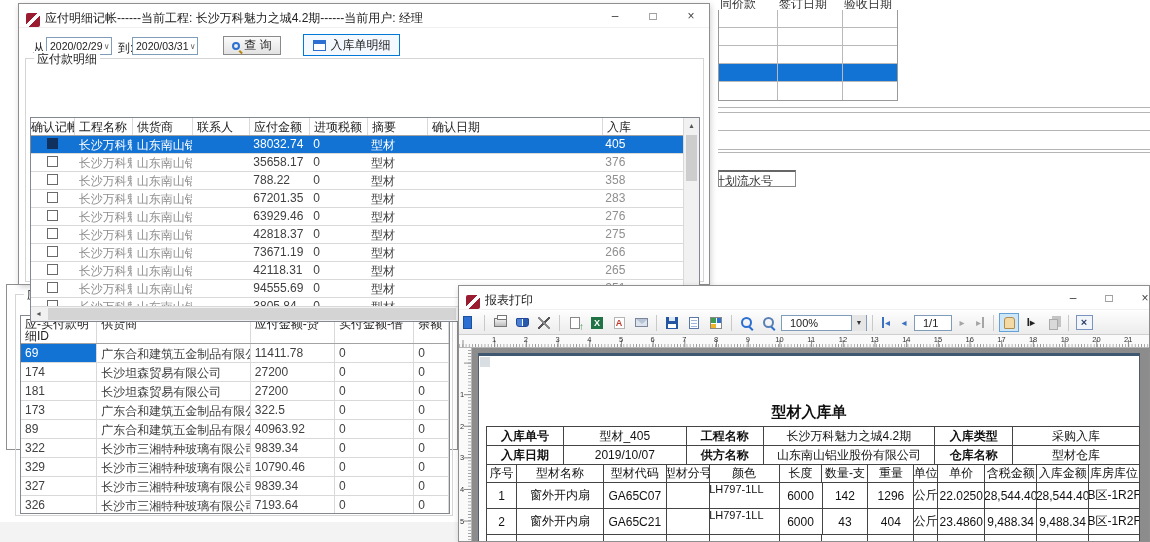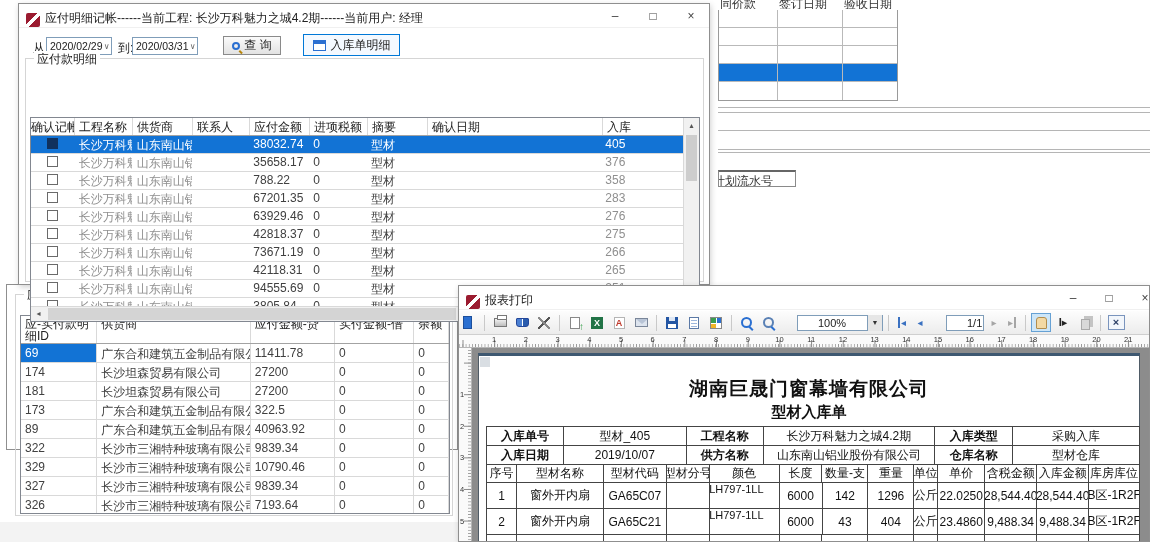--- a/index.html
+++ b/index.html
@@ -101,21 +101,21 @@
   .i-save { width:12px; height:12px; background:#2456a4; position:relative; }
   .i-save:before { content:""; position:absolute; left:3px; top:0; width:6px; height:4px; background:#dfe8f5; }
   .i-save:after { content:""; position:absolute; left:2px; bottom:1px; width:8px; height:4px; background:#fff; }
   .i-doc { width:10px; height:12px; background:#fff; border:1px solid #5b79a6; }
   .i-doc:after { content:""; display:block; margin:2px 1px; height:7px; background:repeating-linear-gradient(#9db7dd 0 1px,transparent 1px 3px); }
   .i-grid { width:12px; height:12px; border:1px solid #888; background:#fff; background-image:linear-gradient(#3a9d4f,#3a9d4f),linear-gradient(#2a6fd1,#2a6fd1),linear-gradient(#f0b429,#f0b429); background-size:5px 5px; background-position:0 0,6px 0,0 6px; background-repeat:no-repeat; }
   .i-zoom { width:14px; height:14px; position:relative; }
   .i-zoom:before { content:""; position:absolute; left:1px; top:1px; width:7px; height:7px; border:2px solid #2a6fd1; border-radius:50%; }
   .i-zoom:after { content:""; position:absolute; left:10px; top:10px; width:5px; height:2px; background:#2a6fd1; transform:rotate(45deg); transform-origin:0 0; }
   .i-zoom.out:before { border-color:#5a81b5; }
-  .tb-input { height:16px; border:1px solid #7f9db9; background:#fff; font-size:11px; color:#222; display:flex; align-items:center; padding-left:20px; flex:0 0 auto;margin-left:16px; }
+  .tb-input { height:16px; border:1px solid #7f9db9; background:#fff; font-size:11px; color:#222; display:flex; align-items:center; padding-left:8px; flex:0 0 auto; }
   .tb-combo { width:86px; } .tb-combo .dd { margin-left:auto; width:15px; height:16px; background:#e6e6e6; border-left:1px solid #7f9db9; text-align:center; font-size:7px; line-height:16px; color:#333; }
   .tb-page { width:38px; }
   .nav { font-size:10px; color:#3a71c1; flex:0 0 auto; width:16px; text-align:center; }
   .nav.dis { color:#a5a5a5; }
   .nav.first span { border-left:2px solid currentColor; padding-left:1px; }
   .nav.last span { border-right:2px solid currentColor; padding-right:1px; }
   .i-hand { width:11px; height:12px; background:#f3d9a4; border:1px solid #b08d4f; border-radius:3px 3px 1px 1px; }
   .i-ibeam { font-size:11px; font-weight:bold; color:#222; }
   .i-copy { width:9px; height:11px; background:#d9d9d9; border:1px solid #aaa; box-shadow:3px -3px 0 0 #c4c4c4; margin-top:3px; }
   .i-closebox { width:17px; height:15px; border:1px solid #7a94bd; background:#f2f6fb; color:#2c3f66; font-size:11px; font-weight:bold; text-align:center; line-height:13px; }
@@ -580,21 +580,20 @@
         <span style="top: 46.2px;">1</span>
         <span style="top: 77.8px;">2</span>
         <span style="top: 109.4px;">3</span>
         <span style="top: 141px;">4</span>
         <span style="top: 172.6px;">5</span>
       </div>
 
     <div class="preview">
       <div class="page">
         <div class="corner"></div>
-        <div class="rpt-company">湖南巨晟门窗幕墙有限公司</div>
         <div class="rpt-doctitle">型材入库单</div>
         <div class="rtable" id="info-table">
             <div class="r-row">
               <div class="r-cell lbl2" style="width: 77px;">入库单号</div>
               <div class="r-cell" style="width: 123px;">型材_405</div>
               <div class="r-cell lbl2" style="width: 77px;">工程名称</div>
               <div class="r-cell" style="width: 172px;">长沙万科魅力之城4.2期</div>
               <div class="r-cell lbl2" style="width: 78px;">入库类型</div>
               <div class="r-cell" style="width: 127px;">采购入库</div>
             </div>

